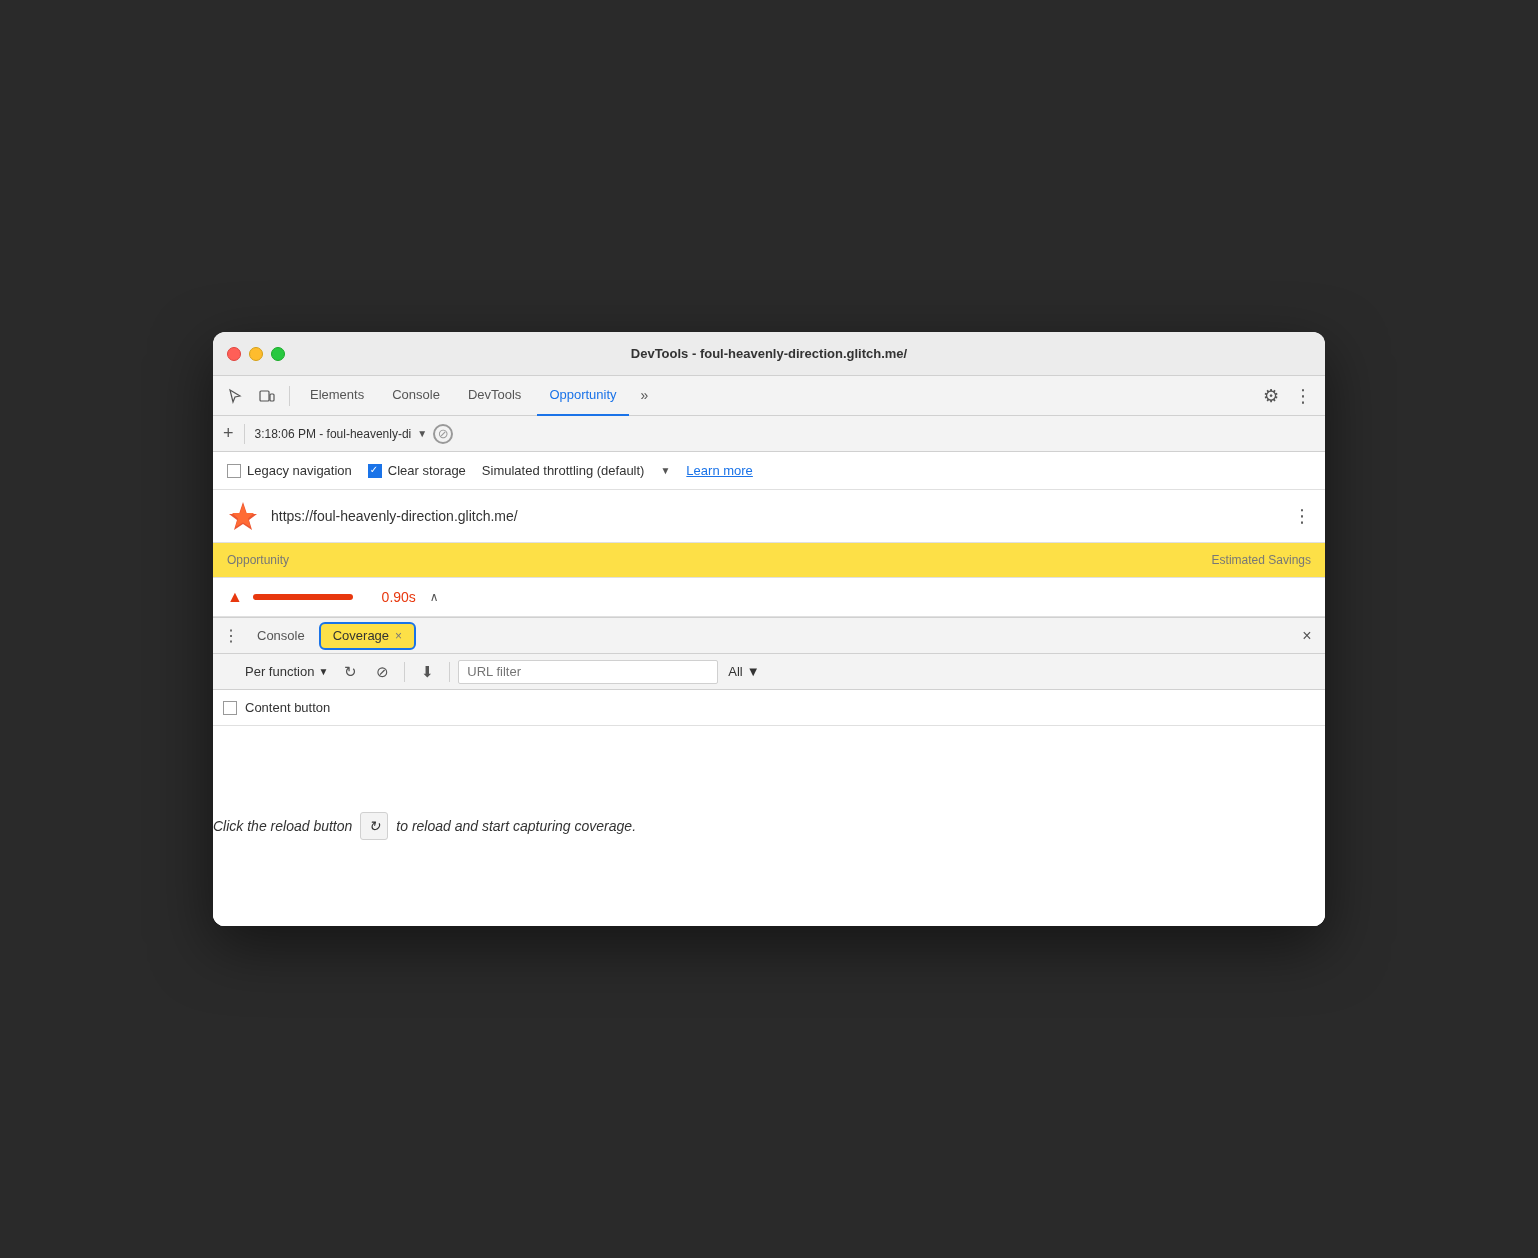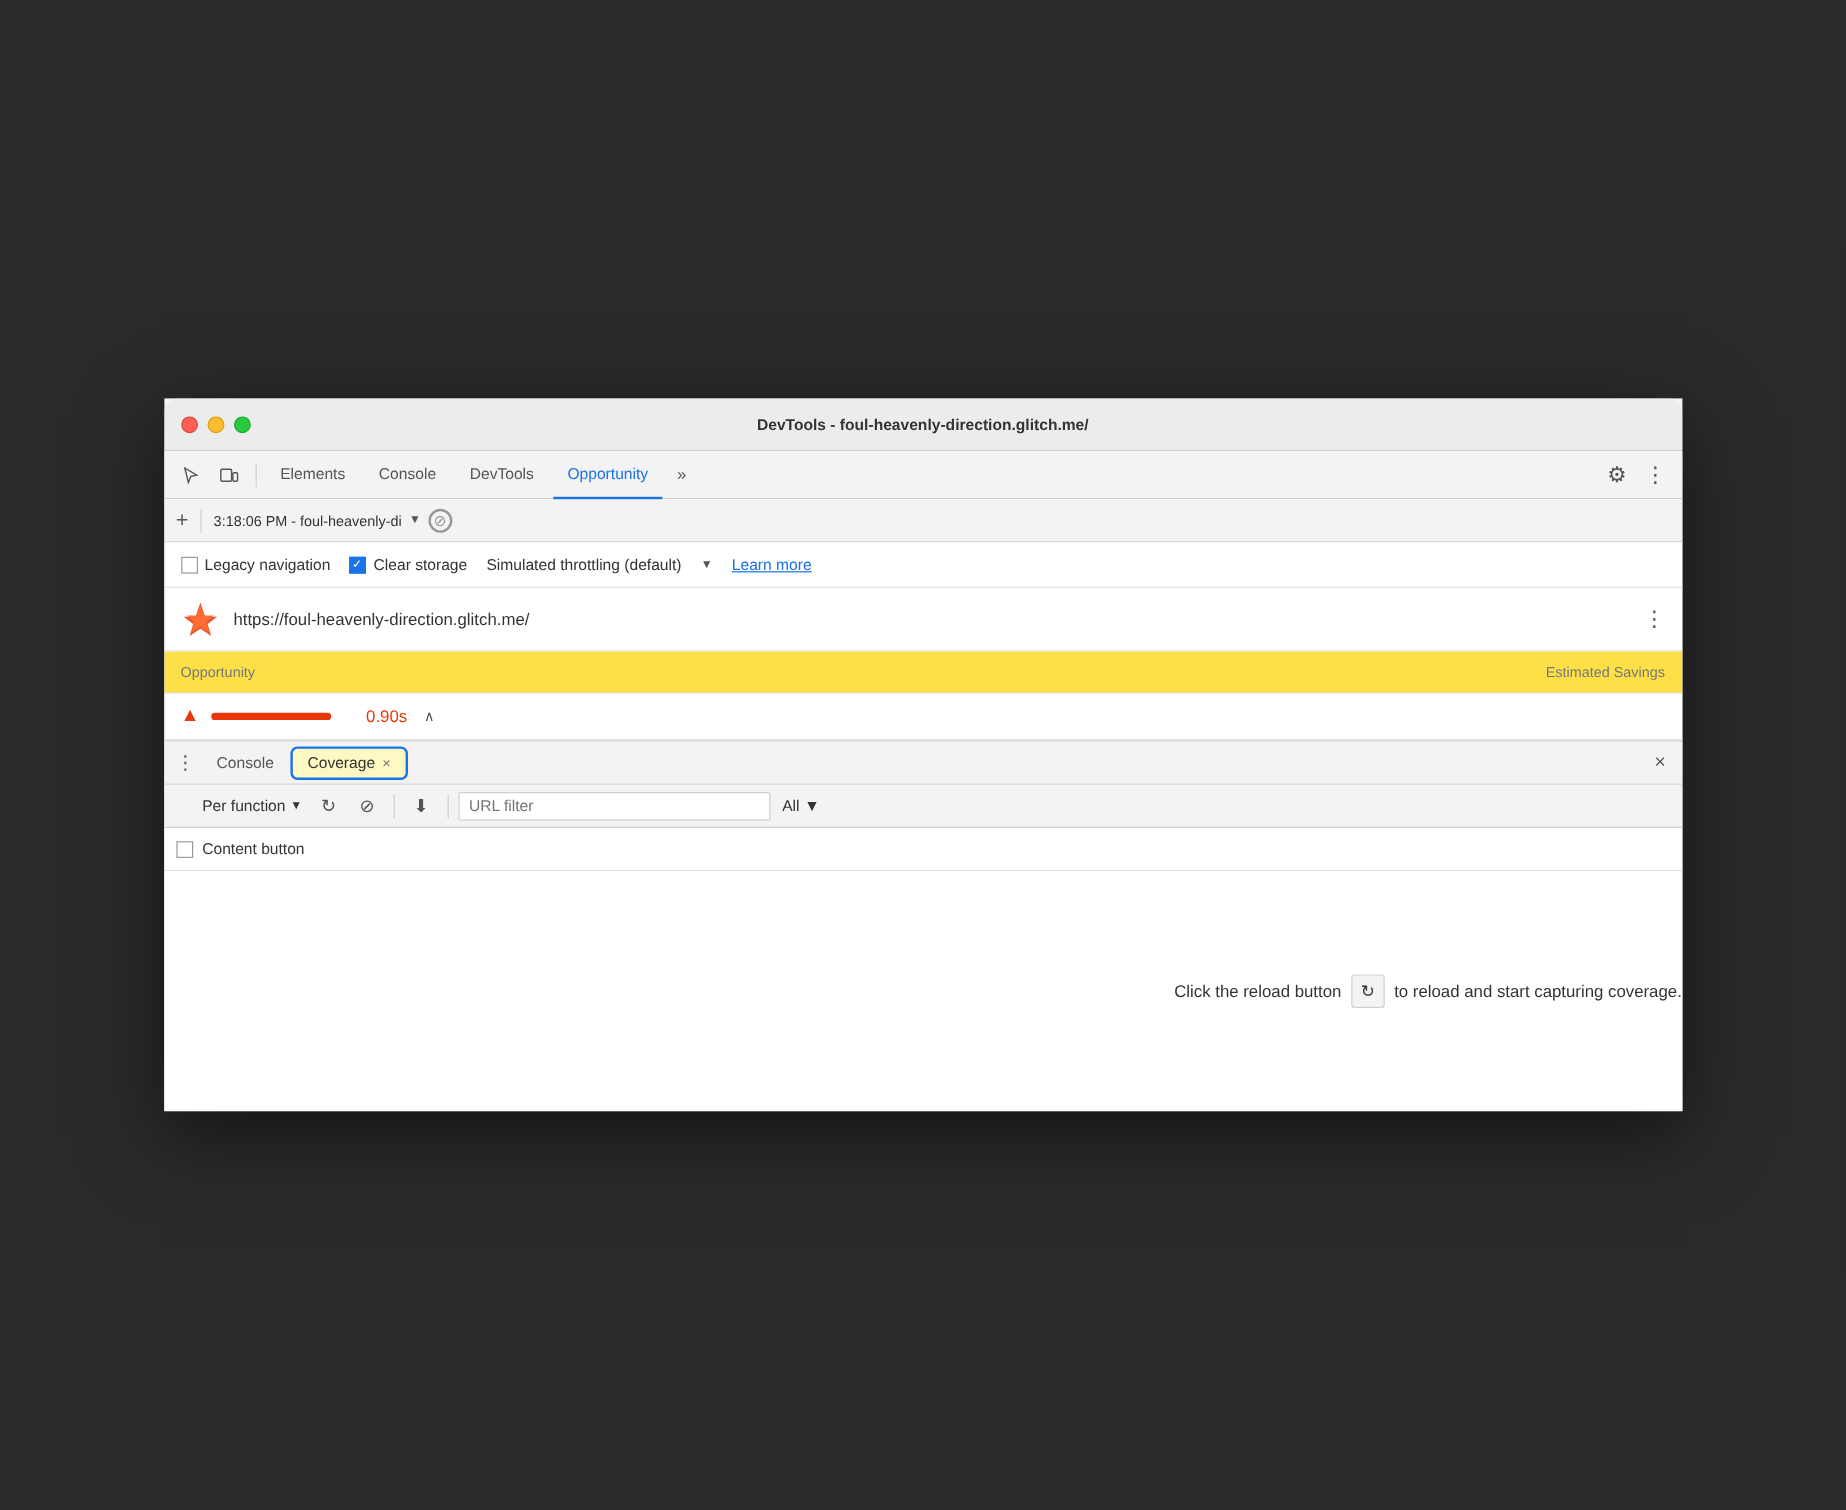--- a/index.html
+++ b/index.html
@@ -6,23 +6,23 @@
     body {
       background: #2a2a2a;
       display: flex;
       justify-content: center;
       align-items: center;
       min-height: 100vh;
       font-family: -apple-system, BlinkMacSystemFont, 'Segoe UI', sans-serif;
     }
 
     .window {
-      width: 1265px;
+      width: 1112px;
       background: #f5f5f5;
-      border-radius: 0;
+      border-radius: 12px;
       box-shadow: 0 20px 60px rgba(0,0,0,0.5);
       overflow: hidden;
     }
 
     
     .title-bar {
       background: #ececec;
       height: 44px;
       display: flex;
       align-items: center;
@@ -304,21 +304,21 @@
       padding: 0 12px;
       height: 36px;
       display: flex;
       align-items: center;
       font-size: 13px;
       color: #555;
       cursor: pointer;
       gap: 6px;
     }
     .panel-tab.active {
-      background: #fef9c3;
+      background: #fde047;
       border: 2px solid #1a73e8;
       border-radius: 6px;
       color: #333;
       height: 28px;
       margin: 0 2px;
     }
     .panel-tab-close {
       font-size: 12px;
       color: #777;
       cursor: pointer;
@@ -407,25 +407,26 @@
       border-bottom: 1px solid #e0e0e0;
       font-size: 13px;
       color: #333;
     }
 
     
     .coverage-main {
       background: #ffffff;
       display: flex;
       align-items: center;
-      justify-content: flex-end;
+      justify-content: flex-start;
       height: 200px;
       font-size: 14px;
       color: #333;
       gap: 8px;
+      font-style: italic;
     }
     .reload-btn-inline {
       width: 28px;
       height: 28px;
       border: 1px solid #d0d0d0;
       background: #f3f3f3;
       border-radius: 3px;
       display: flex;
       align-items: center;
       justify-content: center;

